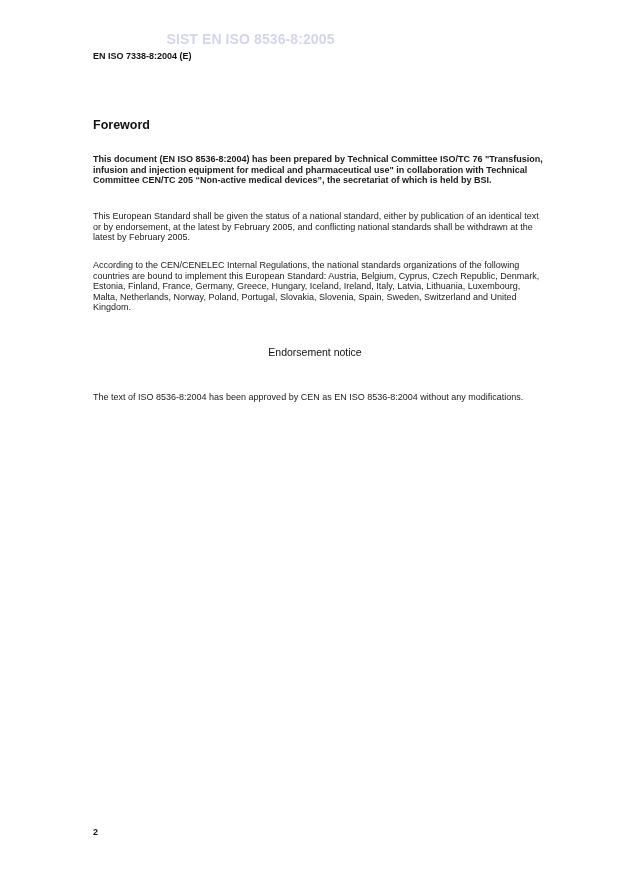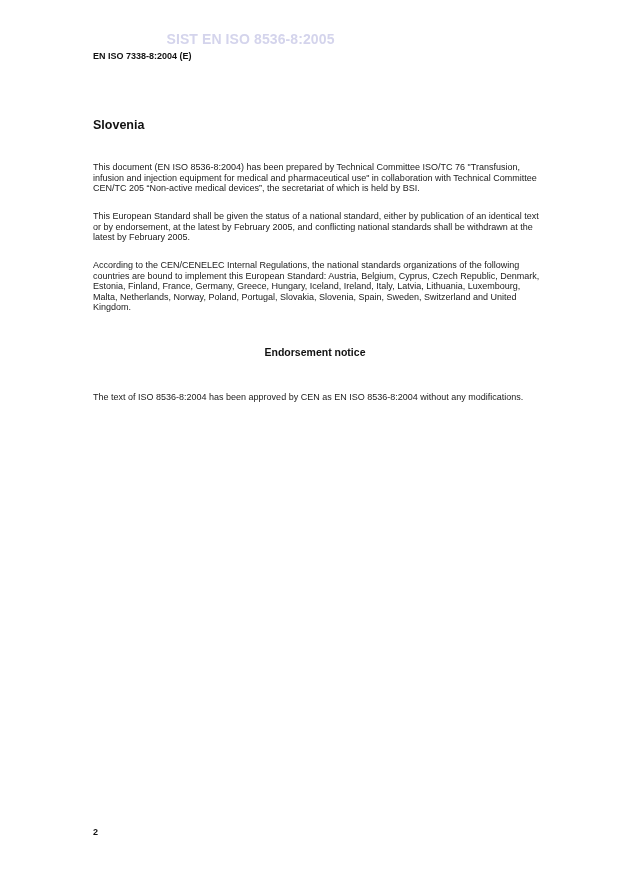--- a/index.html
+++ b/index.html
@@ -45,51 +45,51 @@
       line-height: 15px;
     }
     .para {
       position: absolute;
       left: 93px;
       width: 450px;
       font-size: 9px;
       line-height: 10.6px;
       color: #1a1a1a;
     }
-    .p1 { top: 162px; }
+    .p1 { top: 154px; font-weight: bold; }
     .p2 { top: 211px; }
     .p3 { top: 260px; }
     .endorse-title {
       position: absolute;
       top: 346px;
       left: 93px;
       width: 444px;
       text-align: center;
       font-size: 10.5px;
-      font-weight: bold;
+      font-weight: normal;
       line-height: 12px;
     }
     .p4 { top: 392px; }
     .page-num {
       position: absolute;
       top: 827px;
       left: 93px;
       font-size: 9px;
       font-weight: bold;
       line-height: 11px;
     }
   </style>
 </head>
 <body>
 
 <div class="watermark">SIST EN ISO 8536-8:2005</div>
 
 <div class="doc-id">EN ISO 7338-8:2004 (E)</div>
 
-<div class="foreword-title">Slovenia</div>
+<div class="foreword-title">Foreword</div>
 
 <div class="para p1">This document (EN ISO 8536-8:2004) has been prepared by Technical Committee ISO/TC 76 "Transfusion, infusion and injection equipment for medical and pharmaceutical use" in collaboration with Technical Committee CEN/TC 205 “Non-active medical devices”, the secretariat of which is held by BSI.</div>
 <div class="para p2">This European Standard shall be given the status of a national standard, either by publication of an identical text or by endorsement, at the latest by February 2005, and conflicting national standards shall be withdrawn at the latest by February 2005.</div>
 <div class="para p3">According to the CEN/CENELEC Internal Regulations, the national standards organizations of the following countries are bound to implement this European Standard: Austria, Belgium, Cyprus, Czech Republic, Denmark, Estonia, Finland, France, Germany, Greece, Hungary, Iceland, Ireland, Italy, Latvia, Lithuania, Luxembourg, Malta, Netherlands, Norway, Poland, Portugal, Slovakia, Slovenia, Spain, Sweden, Switzerland and United Kingdom.</div>
 
 <div class="endorse-title">Endorsement notice</div>
 <div class="para p4">The text of ISO 8536-8:2004 has been approved by CEN as EN ISO 8536-8:2004 without any modifications.</div>
 
 <div class="page-num">2</div>
 

